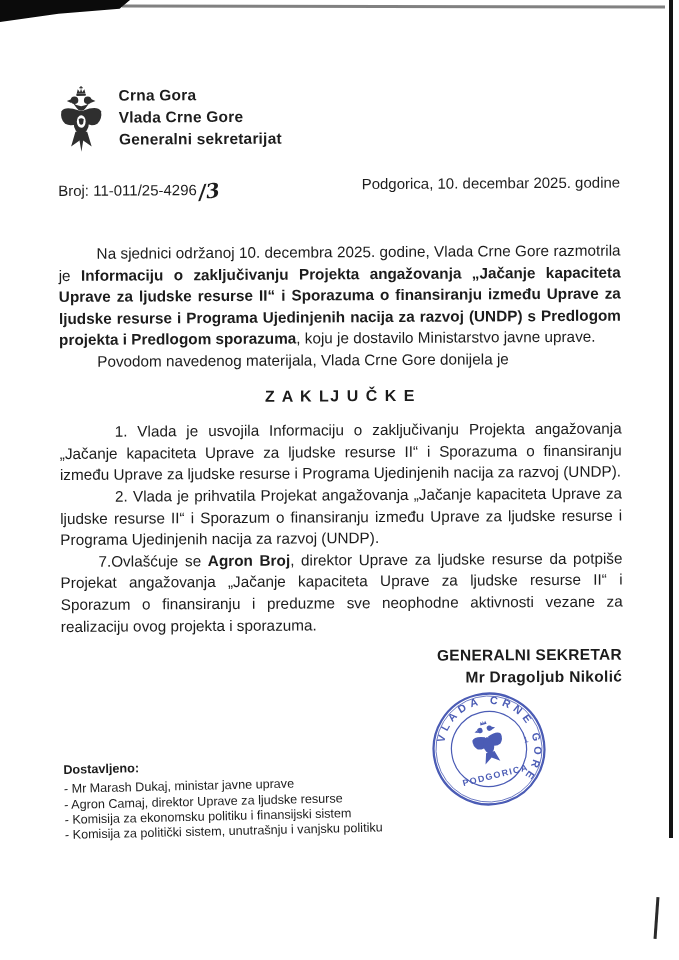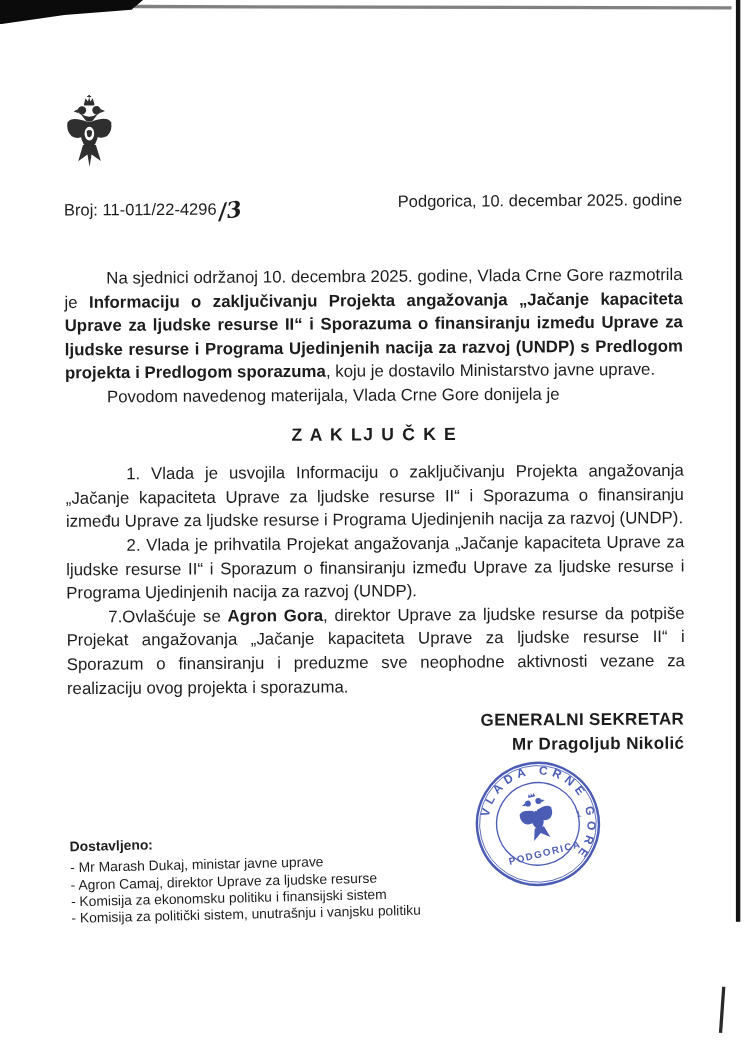--- a/index.html
+++ b/index.html
@@ -71,36 +71,41 @@
             <path d="M29 34 Q10 27 5 35 Q3 45 10 52 Q19 57 29 50 z"></path>
             <path d="M35 34 Q54 27 59 35 Q61 45 54 52 Q45 57 35 50 z"></path>
             <ellipse cx="32" cy="50" rx="10.5" ry="16"></ellipse>
             <path d="M24 63 L18 83 L32 73 L46 83 L40 63 z"></path>
             <path d="M28 66 L32 90 L36 66 z"></path>
           </g>
           <ellipse cx="32" cy="49" rx="6" ry="8.5" fill="#ffffff"></ellipse>
           <path d="M28.5 46 q3.5 -3 7 0 l-1 6 q-2.5 2.5 -5 0 z" fill="#2f2f2f"></path>
         </svg>
       </div>
+      <div class="lh-text">
+        <div>Crna Gora</div>
+        <div>Vlada Crne Gore</div>
+        <div>Generalni sekretarijat</div>
+      </div>
     </header>
 
     <div class="refrow">
       <div>
-        <span>Broj: 11-011/22-4296</span><span class="handwritten">/3</span>
+        <span>Broj: 11-011/25-4296</span><span class="handwritten">/3</span>
       </div>
       <div>Podgorica, 10. decembar 2025. godine</div>
     </div>
 
     <main class="bodytext">
       <p class="para indent1"><span>Na sjednici održanoj 10. decembra 2025. godine, Vlada Crne Gore razmotrila je </span><span class="b">Informaciju o zaključivanju Projekta angažovanja „Jačanje kapaciteta Uprave za ljudske resurse II“ i Sporazuma o finansiranju između Uprave za ljudske resurse i Programa Ujedinjenih nacija za razvoj (UNDP) s Predlogom projekta i Predlogom sporazuma</span><span>, koju je dostavilo Ministarstvo javne uprave.</span></p>
       <p class="para indent1">Povodom navedenog materijala, Vlada Crne Gore donijela je</p>
       <h2 class="heading">Z A K LJ U Č K E</h2>
       <p class="para indent2">1. Vlada je usvojila Informaciju o zaključivanju Projekta angažovanja „Jačanje kapaciteta Uprave za ljudske resurse II“ i Sporazuma o finansiranju između Uprave za ljudske resurse i Programa Ujedinjenih nacija za razvoj (UNDP).</p>
       <p class="para indent2">2. Vlada je prihvatila Projekat angažovanja „Jačanje kapaciteta Uprave za ljudske resurse II“ i Sporazum o finansiranju između Uprave za ljudske resurse i Programa Ujedinjenih nacija za razvoj (UNDP).</p>
-      <p class="para indent1"><span>7.Ovlašćuje se </span><span class="b">Agron Gora</span><span>, direktor Uprave za ljudske resurse da potpiše Projekat angažovanja „Jačanje kapaciteta Uprave za ljudske resurse II“ i Sporazum o finansiranju i preduzme sve neophodne aktivnosti vezane za realizaciju ovog projekta i sporazuma.</span></p>
+      <p class="para indent1"><span>7.Ovlašćuje se </span><span class="b">Agron Broj</span><span>, direktor Uprave za ljudske resurse da potpiše Projekat angažovanja „Jačanje kapaciteta Uprave za ljudske resurse II“ i Sporazum o finansiranju i preduzme sve neophodne aktivnosti vezane za realizaciju ovog projekta i sporazuma.</span></p>
     </main>
 
     <div class="sig">
       <div>GENERALNI SEKRETAR</div>
       <div>Mr Dragoljub Nikolić</div>
     </div>
 
     <div class="dist">
       <div class="dist-label">Dostavljeno:</div>
       <div class="dist-item">- Mr Marash Dukaj, ministar javne uprave</div>

